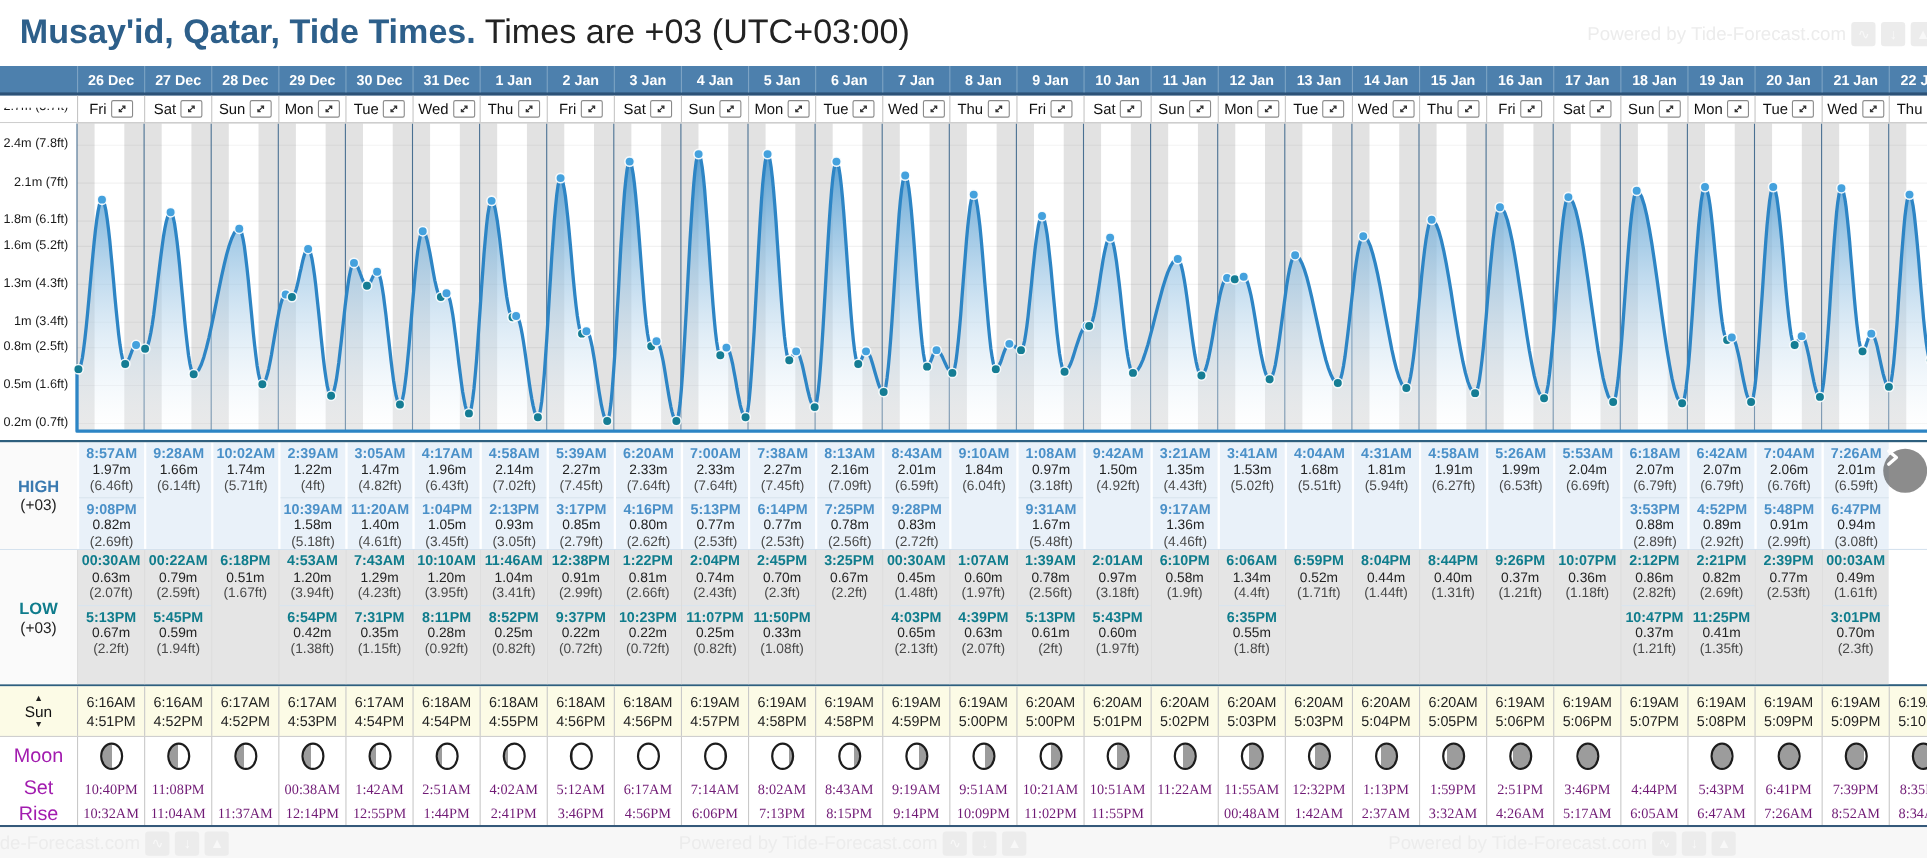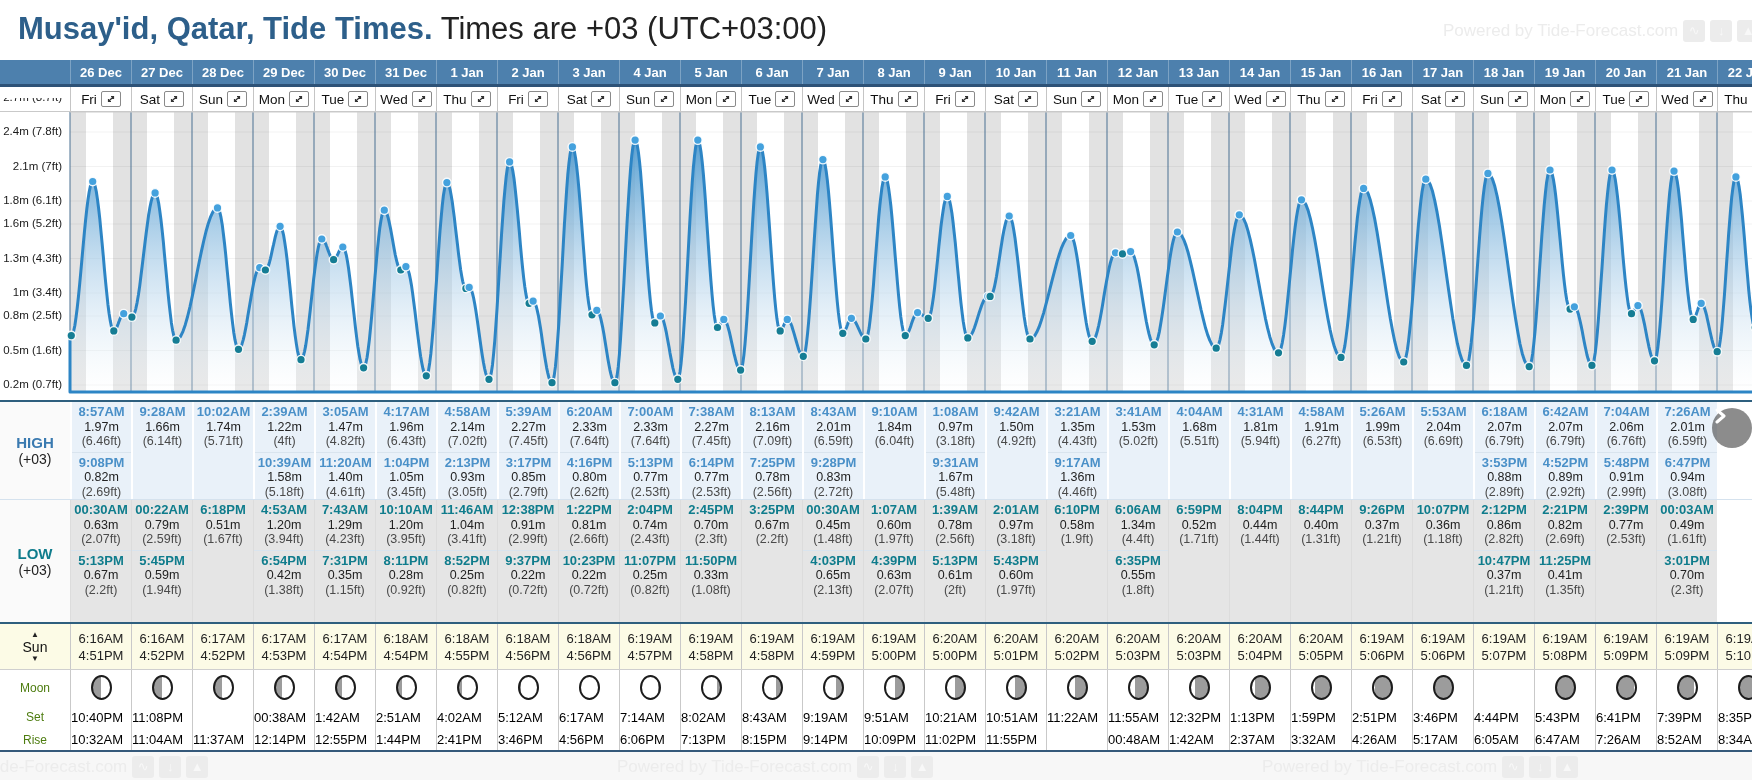--- a/index.html
+++ b/index.html
@@ -56,27 +56,27 @@
   .eft{font-size:12.5px;color:#4a4a4a;}
   
   .sunrow{height:46px;display:flex;background:#fcfbe6;border-bottom:1px solid #cfcfcf;box-sizing:border-box;}
   .sunlbl{width:70px;flex:none;display:flex;flex-direction:column;align-items:center;justify-content:center;
           font-size:14px;color:#111;line-height:12px;}
   .sunlbl .arr{font-size:8px;color:#222;}
   .suncell{width:61px;flex:none;display:flex;flex-direction:column;align-items:center;justify-content:center;
            font-size:13px;color:#222;line-height:17px;border-left:1px solid #c9c9c9;box-sizing:border-box;}
   
   .moonblock{height:82px;display:flex;background:#fff;border-bottom:2px solid #35597a;box-sizing:border-box;}
-  .moonlbls{width:70px;flex:none;display:flex;flex-direction:column;font-size:12px;color:#4d7c0f;}
+  .moonlbls{width:70px;flex:none;display:flex;flex-direction:column;font-size:18px;color:#a21caf;}
   .moonlbls div{display:flex;align-items:center;justify-content:center;}
   .ml-moon{height:36px;}.ml-set{height:25px;}.ml-rise{height:21px;}
   .mooncell{width:61px;flex:none;display:flex;flex-direction:column;border-left:1px solid #c9c9c9;box-sizing:border-box;}
   .micon-wrap{height:36px;display:flex;align-items:center;justify-content:center;}
   .micon{width:21px;height:25px;border:2px solid #1c1c1c;border-radius:50%;box-sizing:border-box;}
-  .mset,.mrise{font-size:13px;color:#000000;}
+  .mset,.mrise{text-align:center;font-size:13px;color:#701a75;font-family:Liberation Serif, serif;}
   .mset{height:25px;line-height:25px;}
   .mrise{height:21px;line-height:19px;}
   
   .footer{height:30px;position:relative;background:#f7f7f7;}
   .wm-bot{position:absolute;top:4px;}
 </style>
 </head>
 <body>
 
 <div class="page">

